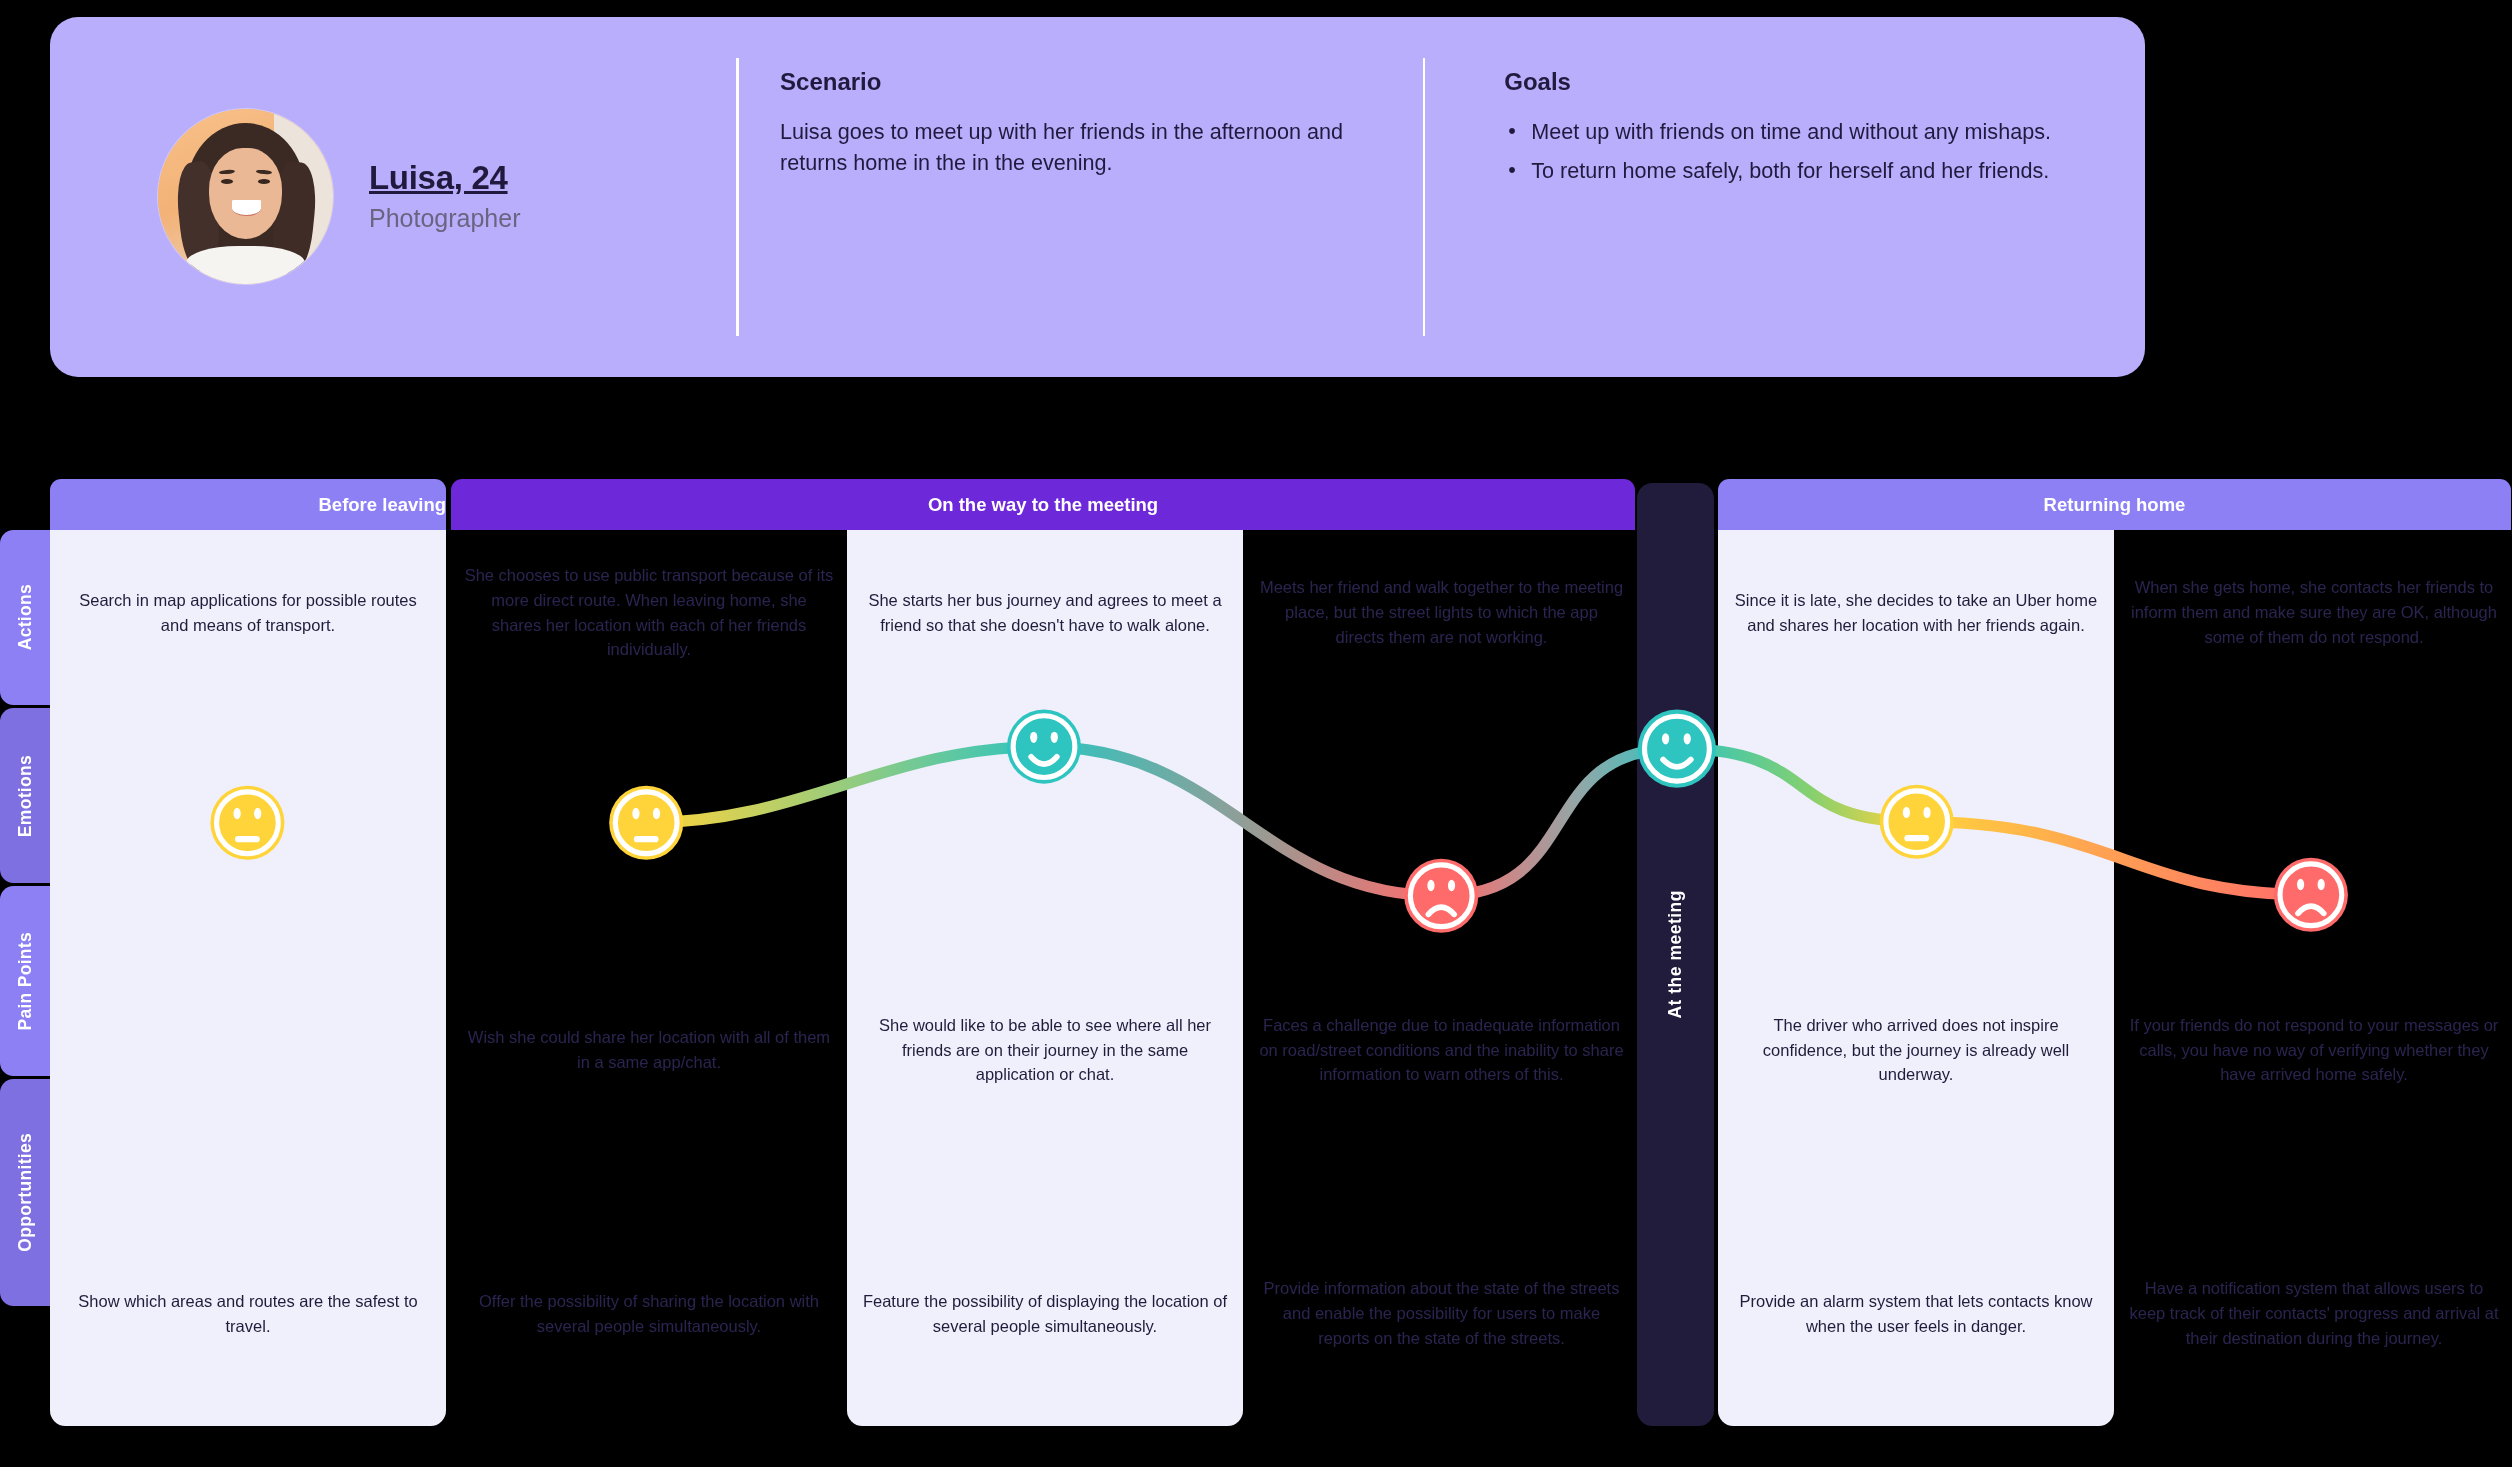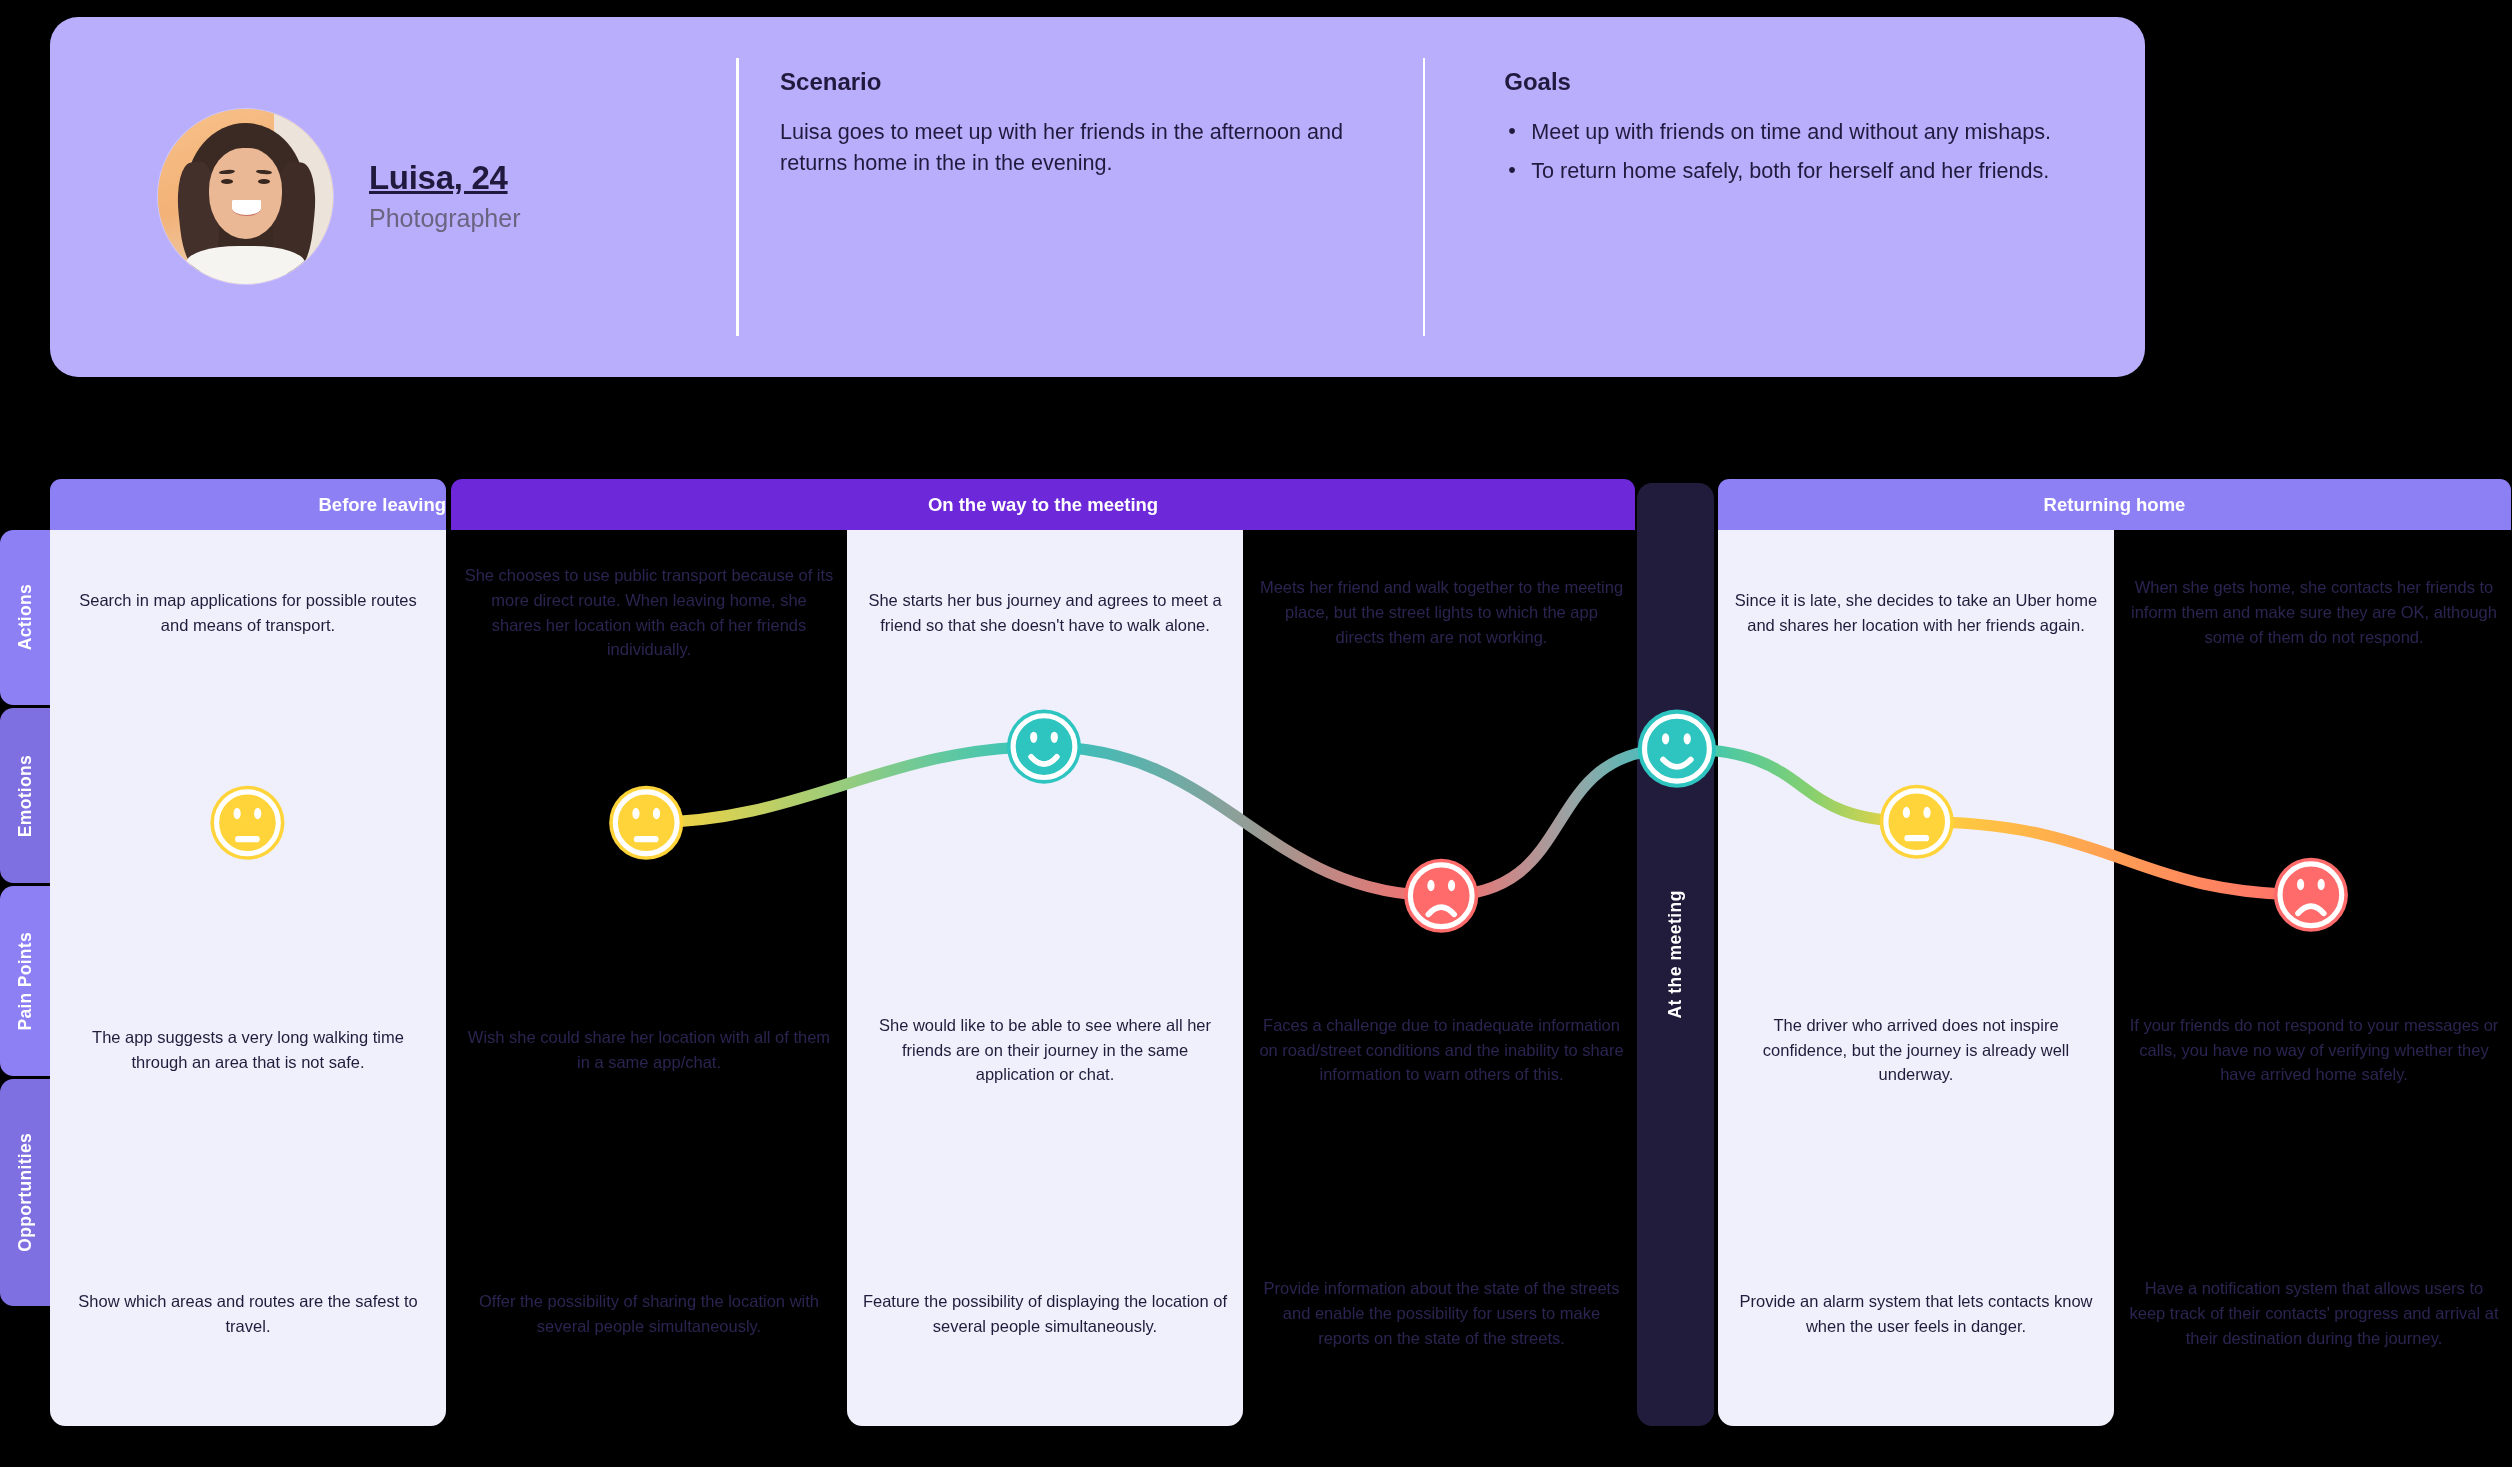--- a/index.html
+++ b/index.html
@@ -351,23 +351,20 @@
 
     <g>
       <circle cx="4490" cy="808" r="72" fill="#ff6b6b"></circle>
       <circle cx="4490" cy="808" r="60" fill="none" stroke="#ffffff" stroke-width="10"></circle>
       <ellipse cx="4470" cy="788" rx="7" ry="11" fill="#ffffff"></ellipse>
       <ellipse cx="4510" cy="788" rx="7" ry="11" fill="#ffffff"></ellipse>
       <path d="M 4465 844 Q 4490 816 4515 844" fill="none" stroke="#ffffff" stroke-width="11" stroke-linecap="round"></path>
     </g>
   </svg>
 
-  <div class="cell" style="left:50px;   top:494px; width:396px; height:154px;">
-      <span>The app suggests a very long walking time through an area that is not safe.</span>
-    </div>
   <div class="cell on-dark" style="left:451px;  top:494px; width:396px; height:154px;">
       <span>Wish she could share her location with all of them in a same app/chat.</span>
     </div>
   <div class="cell" style="left:847px; top:494px; width:396px; height:154px;">
       <span>She would like to be able to see where all her friends are on their journey in the same application or chat.</span>
     </div>
   <div class="cell on-dark" style="left:1246px; top:494px; width:391px; height:154px;">
       <span>Faces a challenge due to inadequate information on road/street conditions and the inability to share information to warn others of this.</span>
     </div>
   <div class="cell" style="left:1718px; top:494px; width:396px; height:154px;">

